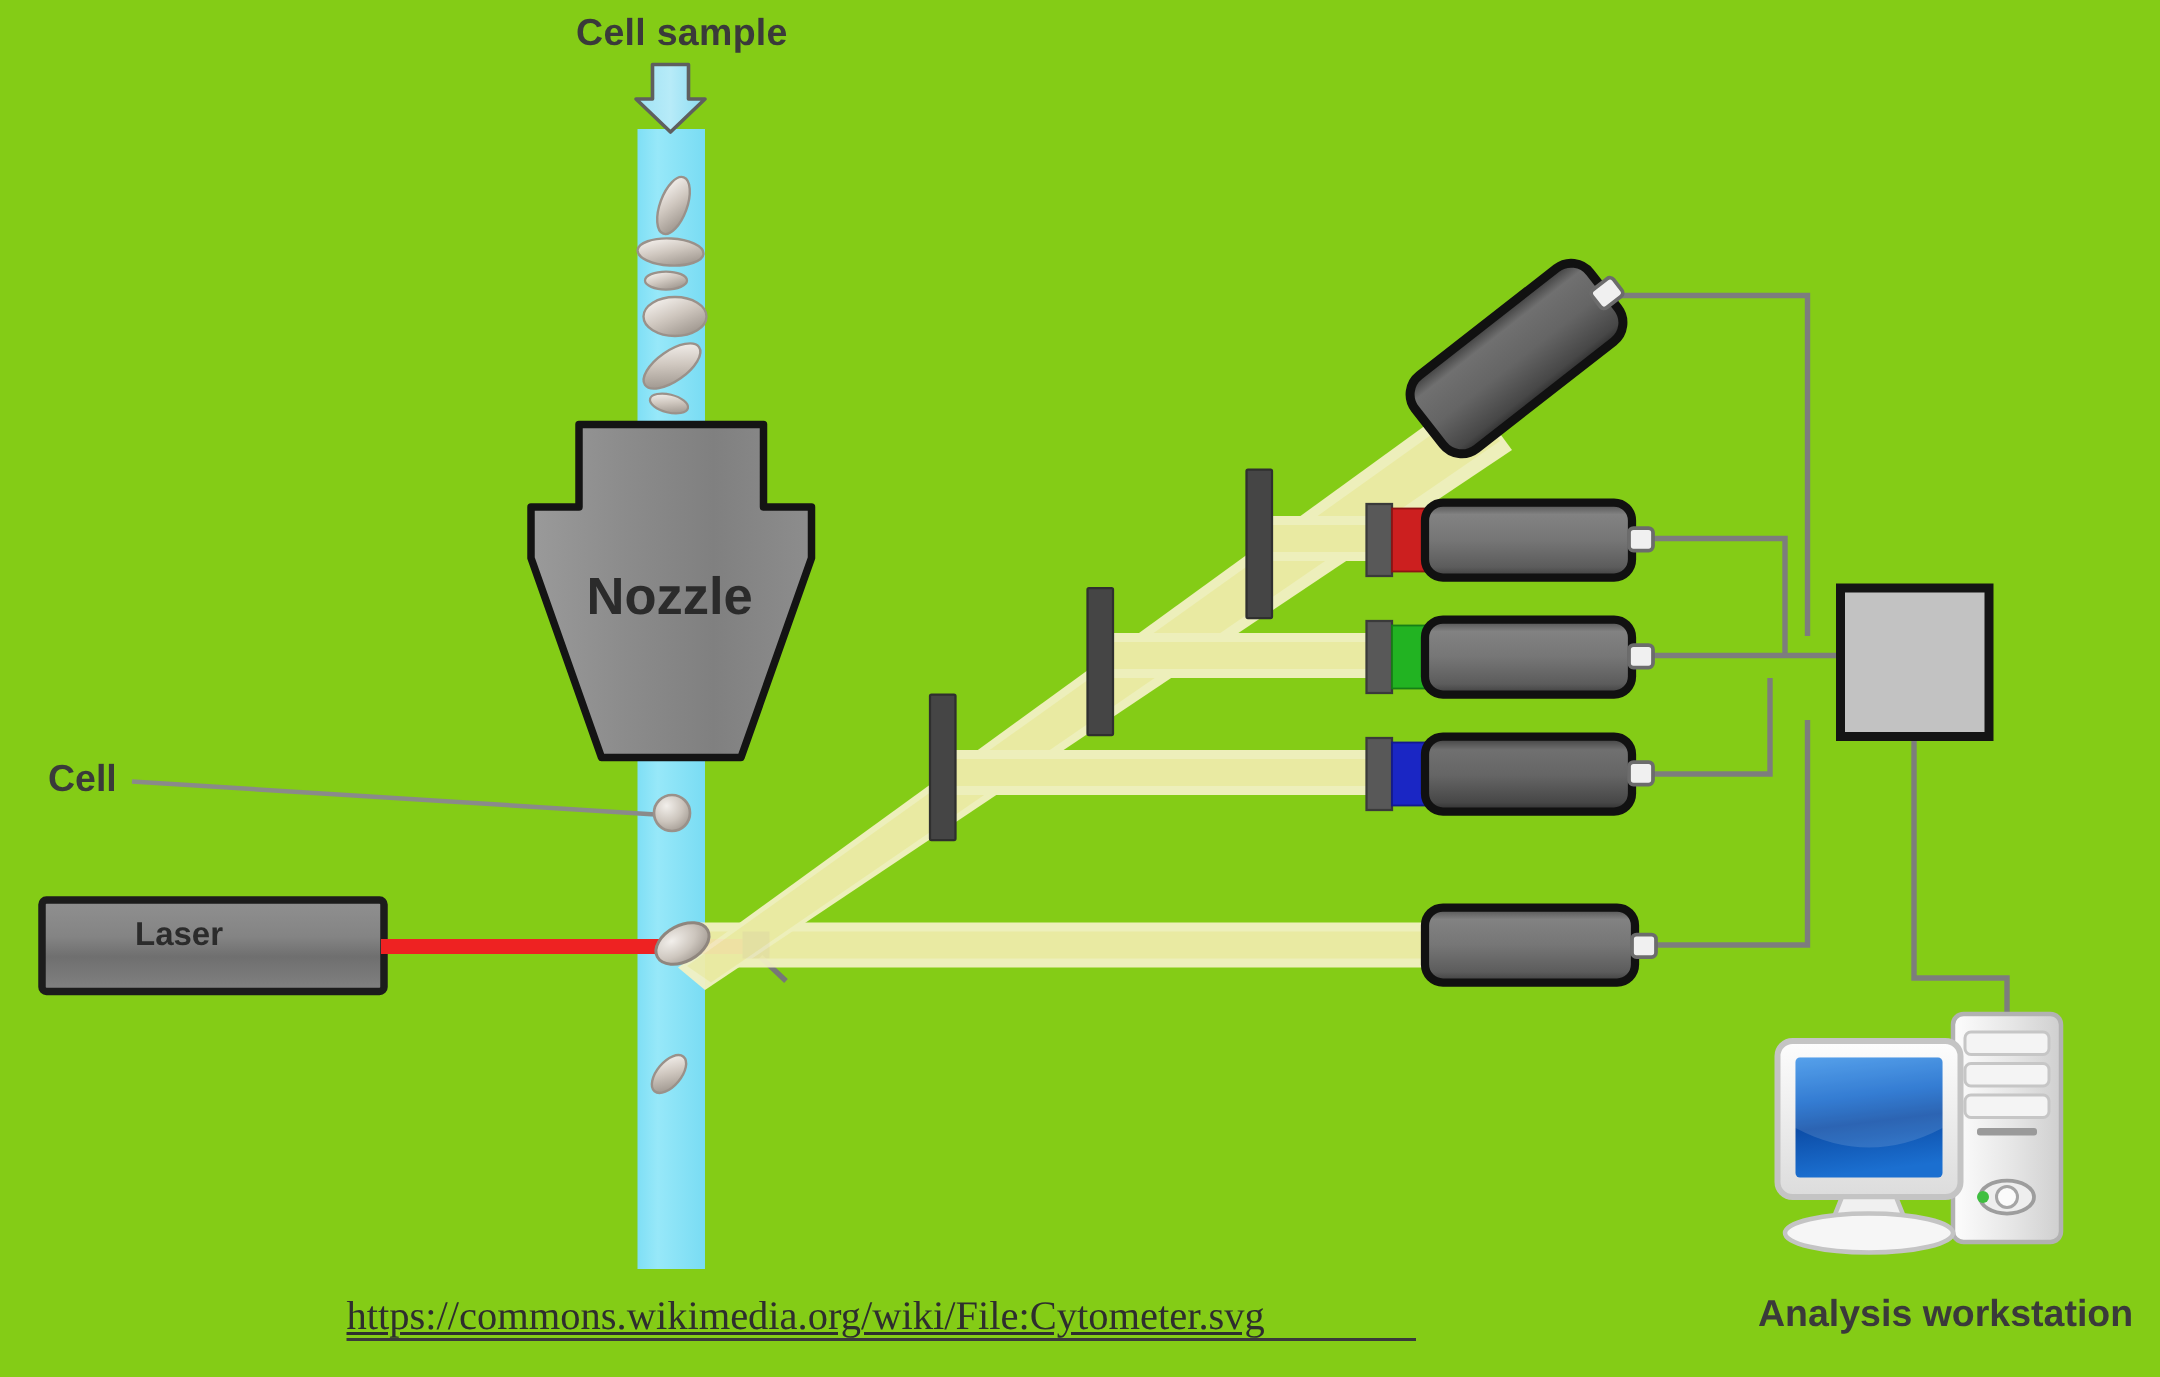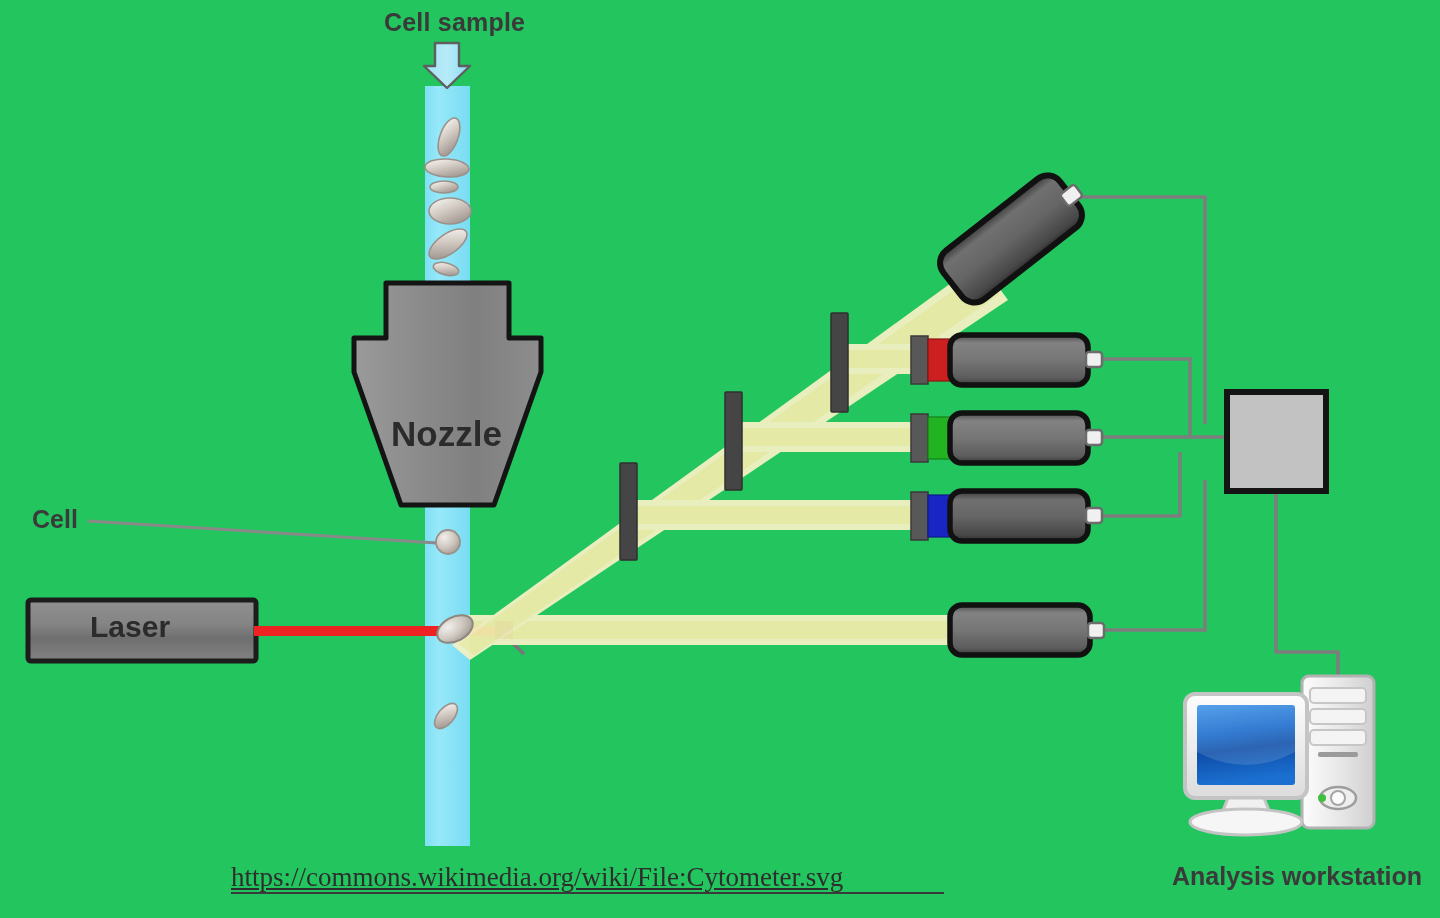--- a/index.html
+++ b/index.html
@@ -8,21 +8,21 @@
     padding: 0;
     background: #ffffff;
   }
   body {
     font-family: "Liberation Sans", sans-serif;
   }
   #stage {
     position: relative;
     width: 1440px;
     height: 918px;
-    background: #22c55e;
+    background: #84cc16;
     overflow: hidden;
   }
   #diagram-svg {
     position: absolute;
     left: 0;
     top: 0;
     width: 1440px;
     height: 918px;
   }
   .lbl {
@@ -45,26 +45,25 @@
     font-size: 25px;
     font-weight: bold;
     text-align: center;
   }
   #label-nozzle {
     left: 391px;
     top: 378px;
     font-size: 35px;
     font-weight: bold;
     color: #2b2b2b;
-    margin-top: 36px;
   }
   #label-laser {
     left: 90px;
     top: 610px;
-    font-size: 30px;
+    font-size: 22px;
     font-weight: bold;
     color: #2b2b2b;
   }
   #label-workstation {
     left: 1172px;
     top: 862px;
     font-size: 25px;
     font-weight: bold;
   }
   #label-source-url {

